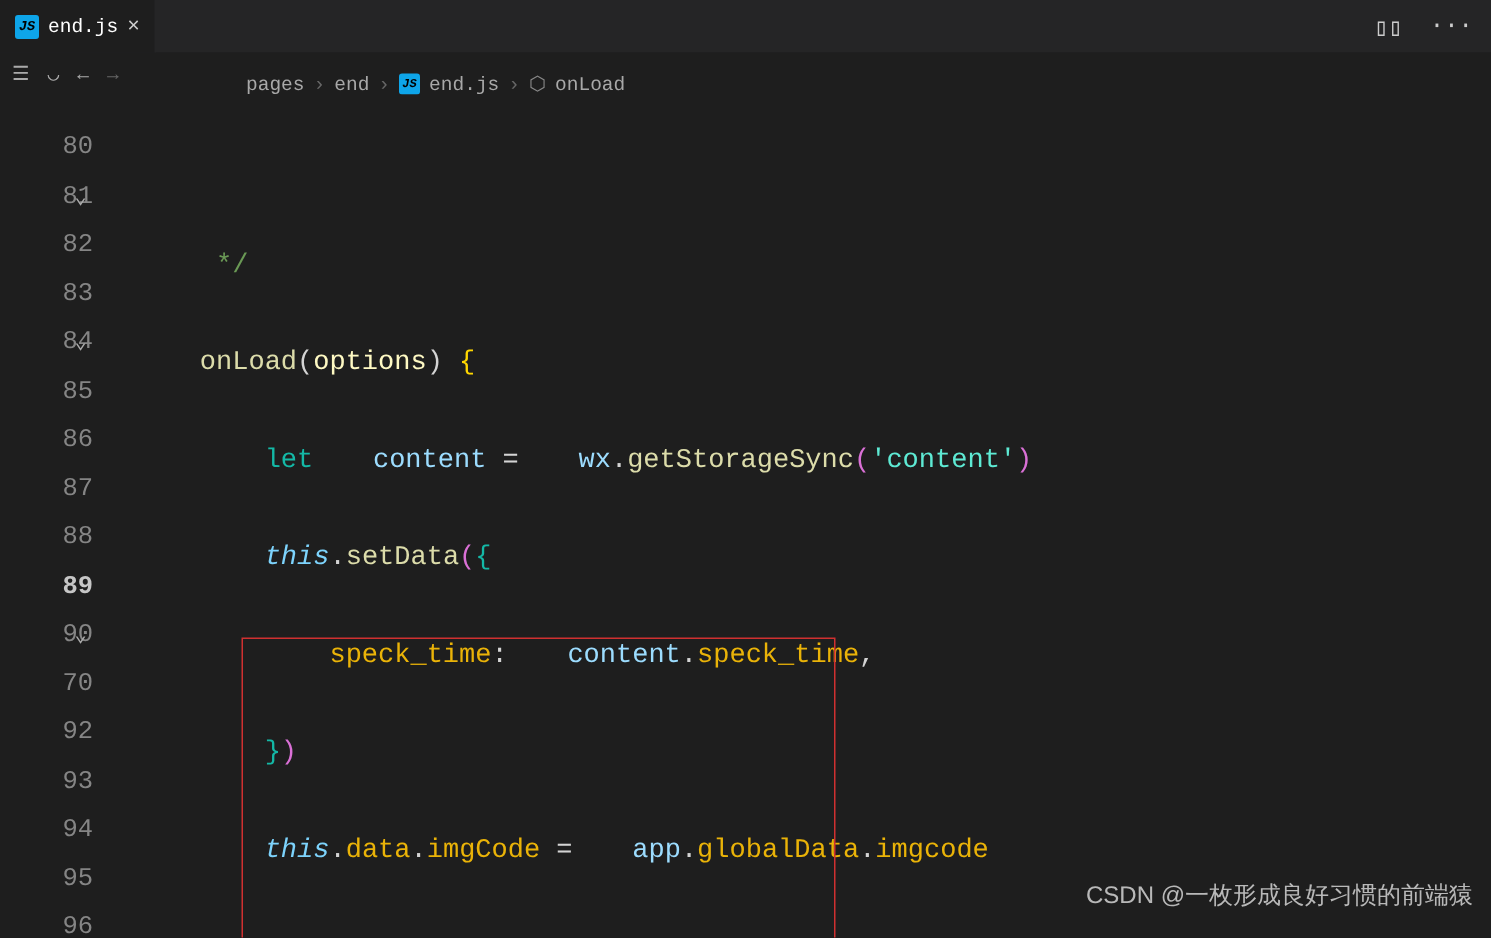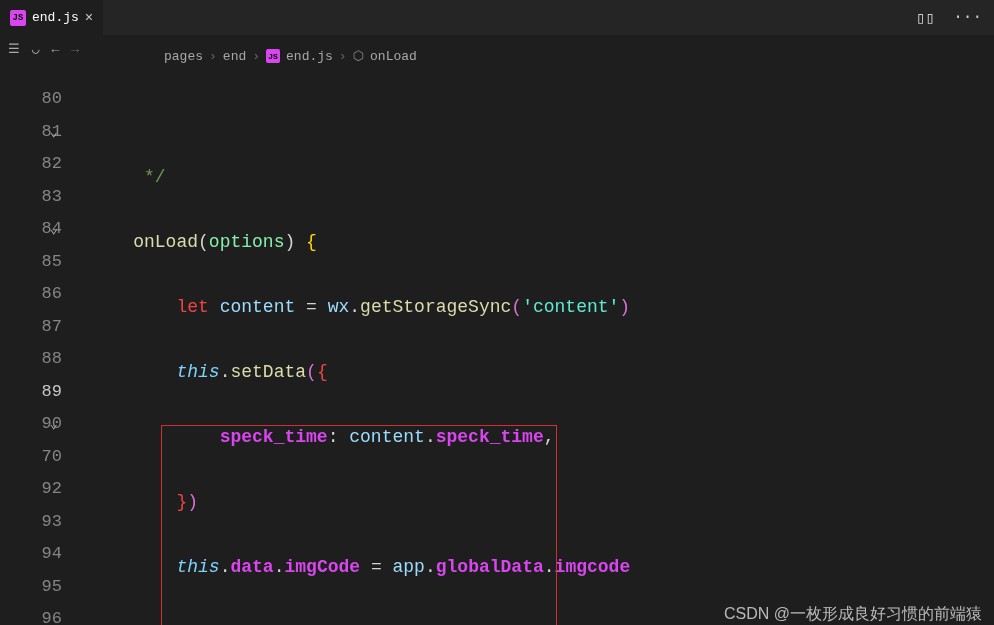--- a/index.html
+++ b/index.html
@@ -25,28 +25,29 @@
       align-items: center;
       padding: 0 10px;
       height: 100%;
       background: #1e1e1e;
       border-right: 1px solid #252526;
       gap: 6px;
       cursor: pointer;
     }
     .tab-icon {
       width: 16px; height: 16px;
-      background: #d946ef;
+      background: #0ea5e9;
       color: #000;
       font-size: 9px;
       font-weight: bold;
       display: flex;
       align-items: center;
       justify-content: center;
       border-radius: 2px;
+      font-style: italic;
     }
     .tab-label { color: #fff; font-size: 13px; }
     .tab-close { color: #ccc; font-size: 14px; cursor: pointer; }
     .tab-actions { display: flex; gap: 18px; padding-right: 12px; color: #ccc; }
     .tab-actions span { cursor: pointer; font-size: 16px; }
     .toolbar {
       display: flex;
       align-items: center;
       background: #1e1e1e;
       height: 28px;
@@ -70,21 +71,21 @@
       text-align: right;
       padding-right: 28px;
       color: #858585;
       font-size: 17px;
       line-height: 32.5px;
       user-select: none;
       position: relative;
       margin-top: 20px;
     }
     .gutter .ln { position: relative; }
-    .gutter .ln.current { color: #c6c6c6; font-weight: 400; }
+    .gutter .ln.current { color: #c6c6c6; font-weight: 700; }
     .fold {
       position: absolute;
       right: 4px;
       color: #aaa;
       font-size: 14px;
       cursor: pointer;
     }
     .code {
       flex: 1;
       font-size: 18px;
@@ -96,33 +97,33 @@
     .redbox {
       position: absolute;
       left: 161px;
       top: 362px;
       width: 396px;
       height: 231px;
       border: 1px solid #d03030;
       pointer-events: none;
     }
     .tok-comment { color: #6a9955; }
-    .tok-keyword { color: #ef4444; }
+    .tok-keyword { color: #14b8a6; }
     .tok-func { color: #dcdcaa; }
-    .tok-var { color: #9cdcfe; }
-    .tok-prop { color: #d946ef; font-weight: bold; }
+    .tok-var { color: #9cdcfe; margin-left: 29px; }
+    .tok-prop { color: #eab308; }
     .tok-string { color: #5eead4; }
     .tok-this { color: #7dd3fc; font-style: italic; }
-    .tok-param { color: #86efac; }
+    .tok-param { color: #fef9c3; }
     .tok-brace { color: #ffd700; }
     .tok-brace2 { color: #da70d6; }
     .tok-punct { color: #d4d4d4; }
     .watermark {
       position: absolute;
-      bottom: 0;
+      bottom: 17px;
       right: 12px;
       color: #d4d4d4;
       font-size: 16px;
       font-family: Arial, sans-serif;
       opacity: 0.85;
     }
   </style>
 </head>
 <body>
 

